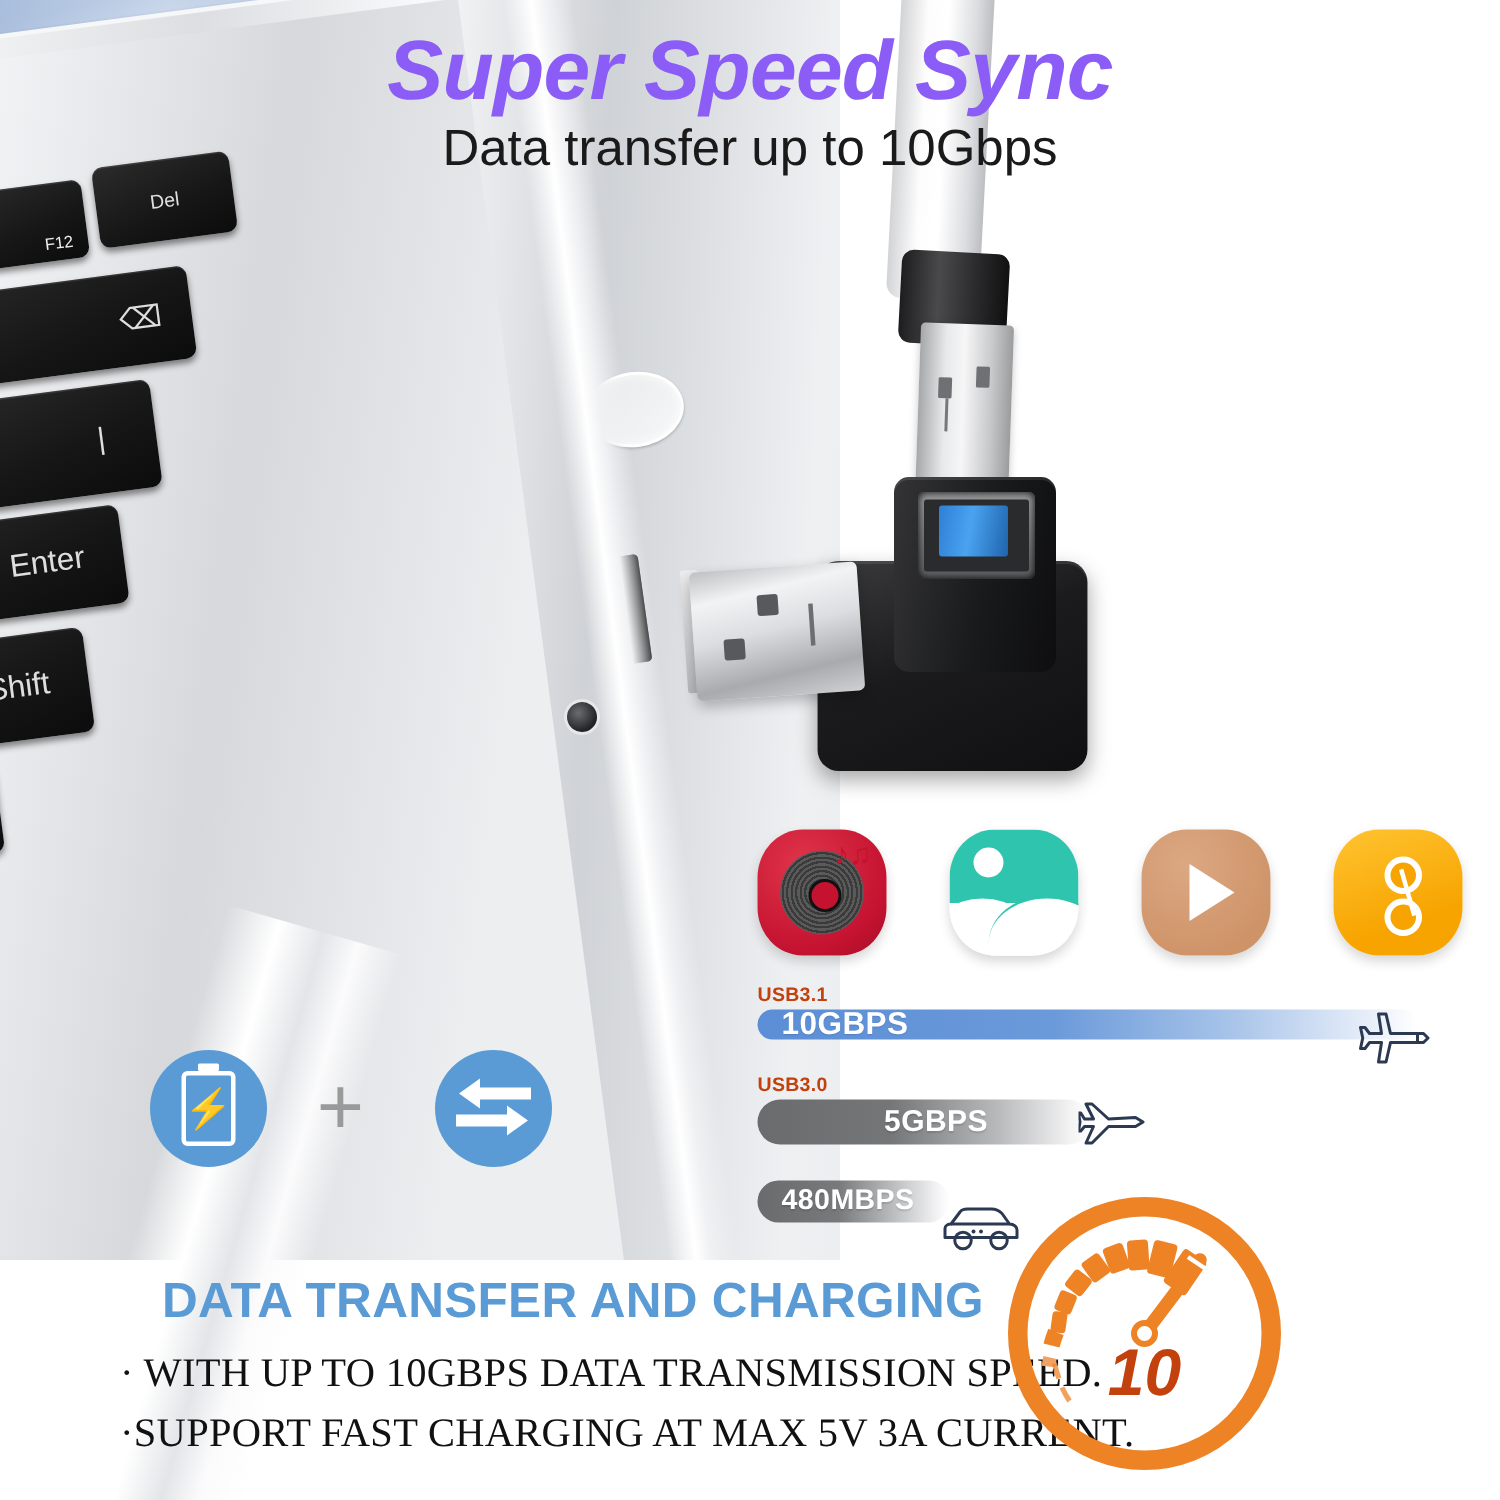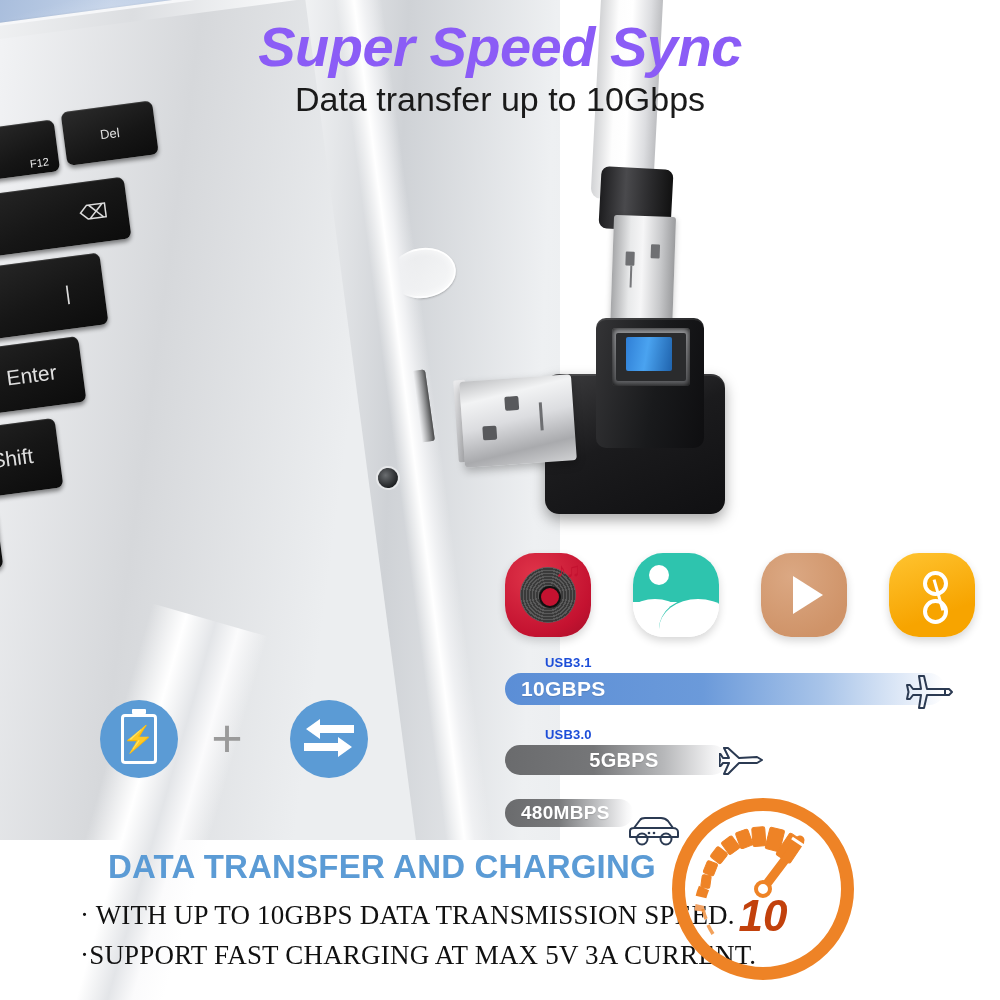--- a/index.html
+++ b/index.html
@@ -115,22 +115,22 @@
   .app-file{left:384px;background:linear-gradient(160deg,#ffc431,#f7a400 70%);}
   .link-ico{position:relative;width:40px;height:52px;}
   .link-ico i{position:absolute;width:17px;height:17px;border-radius:50%;border:4px solid #fff;background:#f7a400;}
   .link-ico .a{left:11px;top:2px;}
   .link-ico .b{left:11px;top:30px;}
   .link-ico .ln{position:absolute;left:25px;top:10px;width:3px;height:32px;background:#fff;transform:rotate(-16deg);}
 
   
   .bars{position:absolute;left:505px;top:655px;width:470px;}
   .bar-row{position:relative;margin-bottom:14px;}
-  .bar-cap{font-size:13px;font-weight:bold;color:#1d4ed8;margin-bottom:3px;letter-spacing:.2px;margin-left:40px;}
-  .bar{height:32px;border-radius:16px;display:flex;align-items:center;padding-left:16px;box-sizing:border-box;}
+  .bar-cap{font-size:13px;font-weight:bold;color:#c2410c;margin-bottom:3px;letter-spacing:.2px;}
+  .bar{height:20px;border-radius:16px;display:flex;align-items:center;padding-left:16px;box-sizing:border-box;}
   .bar span{color:#fff;font-weight:bold;font-size:21px;letter-spacing:.3px;
     text-shadow:0 1px 1px rgba(0,0,0,.12);}
   .bar31{width:440px;background:linear-gradient(90deg,#5b8ed6 0%,#6b9ada 45%,#a8c4e9 72%,#eef3fb 95%,#fff 100%);}
   .bar30{width:222px;height:30px;background:linear-gradient(90deg,#6a6b6d 0%,#757678 40%,#b8b9bb 72%,#f3f3f4 94%,#fff 100%);justify-content:center;}
   .bar30 span{font-size:20px;}
   .bar20{width:128px;height:28px;background:linear-gradient(90deg,#6a6b6d 0%,#78797b 42%,#c6c7c9 75%,#f6f6f7 95%,#fff 100%);}
   .bar20 span{font-size:19px;}
   .vehicle{position:absolute;color:#2b3a52;}
   .v31{left:400px;top:18px;}
   .v30{left:214px;top:16px;}

